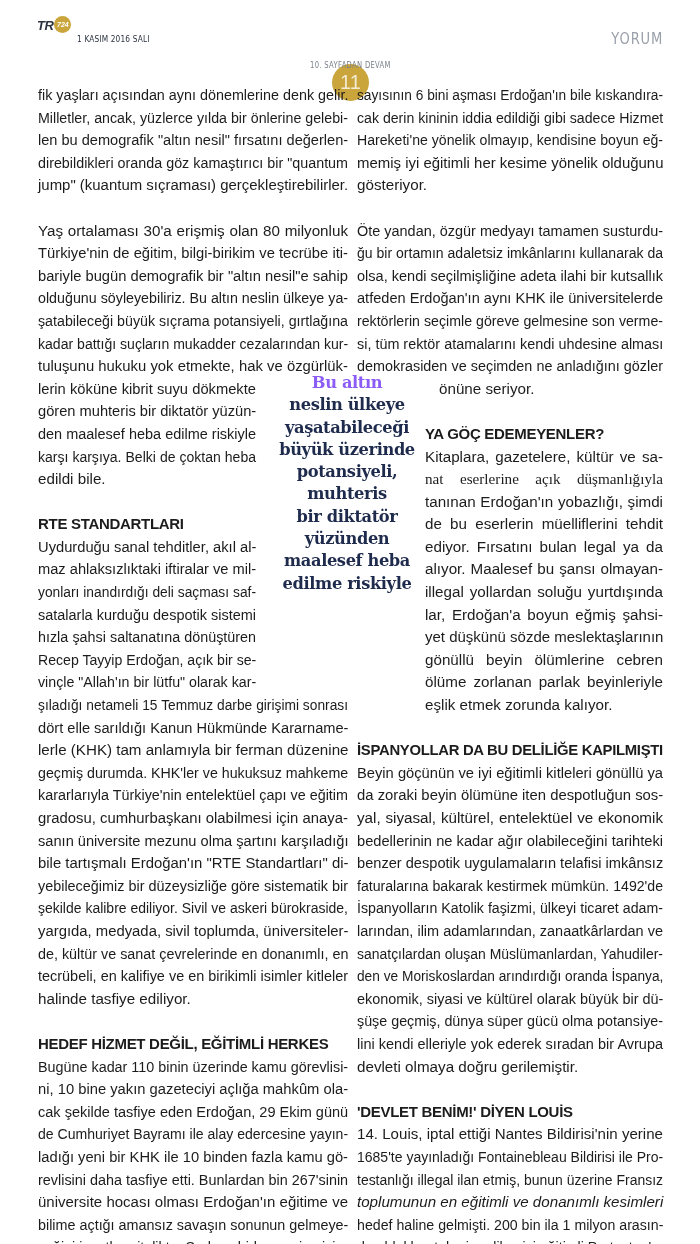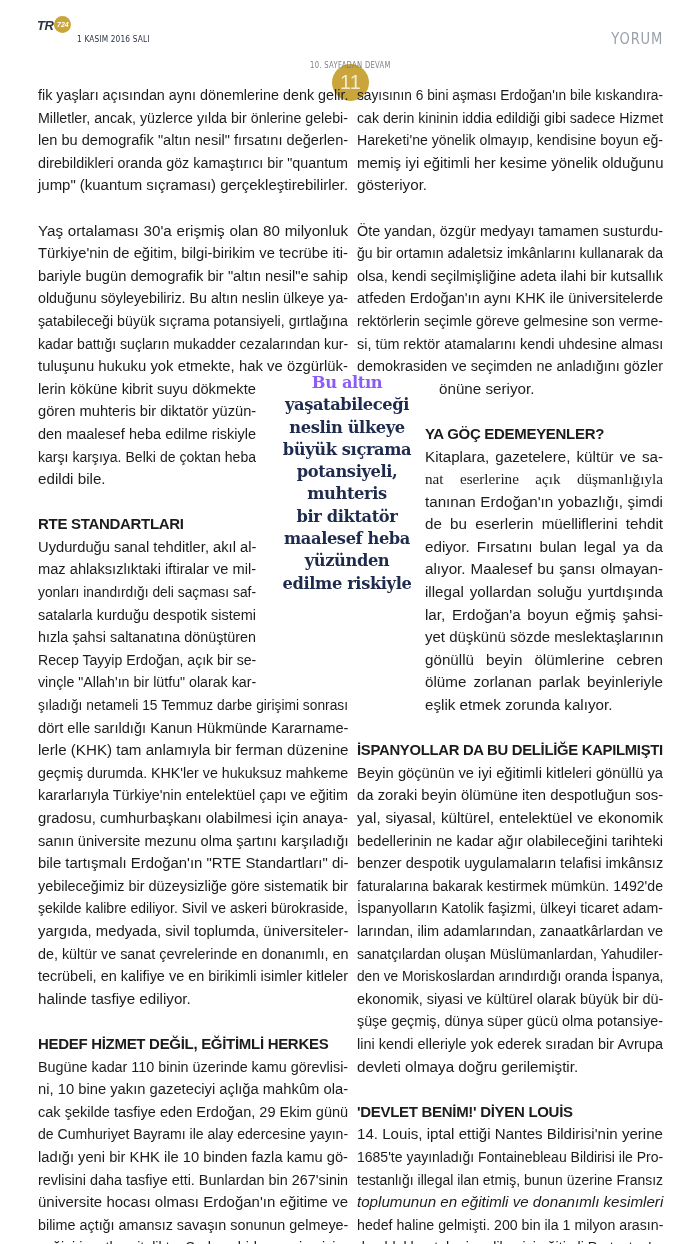--- a/index.html
+++ b/index.html
@@ -101,28 +101,28 @@
       <span class="line" style="display: block; width: 320px; transform: scaleX(0.96875);">ladığı yeni bir KHK ile 10 binden fazla kamu gö-</span>
       <span class="line" style="display: block; width: 327px; transform: scaleX(0.948012);">revlisini daha tasfiye etti. Bunlardan bin 267'sinin</span>
       <span class="line" style="display: block; width: 314px; transform: scaleX(0.987261);">üniversite hocası olması Erdoğan'ın eğitime ve</span>
       <span class="line" style="display: block; width: 328px; transform: scaleX(0.945122);">bilime açtığı amansız savaşın sonunun gelmeye-</span>
       <span class="line" style="display: block; width: 330px; transform: scaleX(0.939394);">ceğini ispatlar nitelikte. Sadece birkaç ay içerisin-</span>
     </div>
 </div>
 
 <div class="pull">
   <span class="accent">Bu altın</span>
+  <span>neslin ülkeye</span>
   <span>yaşatabileceği</span>
-  <span>neslin ülkeye</span>
-  <span>büyük sıçrama</span>
+  <span>büyük üzerinde</span>
   <span>potansiyeli,</span>
   <span>muhteris</span>
   <span>bir diktatör</span>
+  <span>yüzünden</span>
   <span>maalesef heba</span>
-  <span>yüzünden</span>
   <span>edilme riskiyle</span>
 </div>
 
 <div class="col" id="rightcol" style="left:357px; top:84px; width:306px;">
   <div>
       <span class="line" style="display: block; width: 339px; transform: scaleX(0.902655);">sayısının 6 bini aşması Erdoğan'ın bile kıskandıra-</span>
       <span class="line" style="display: block; width: 329px; transform: scaleX(0.930091);">cak derin kininin iddia edildiği gibi sadece Hizmet</span>
       <span class="line" style="display: block; width: 330px; transform: scaleX(0.927273);">Hareketi'ne yönelik olmayıp, kendisine boyun eğ-</span>
       <span class="line" style="display: block; width: 311px; transform: scaleX(0.983923);">memiş iyi eğitimli her kesime yönelik olduğunu</span>
       <span class="line last" style="display: block; width: 306px;">gösteriyor.</span>

